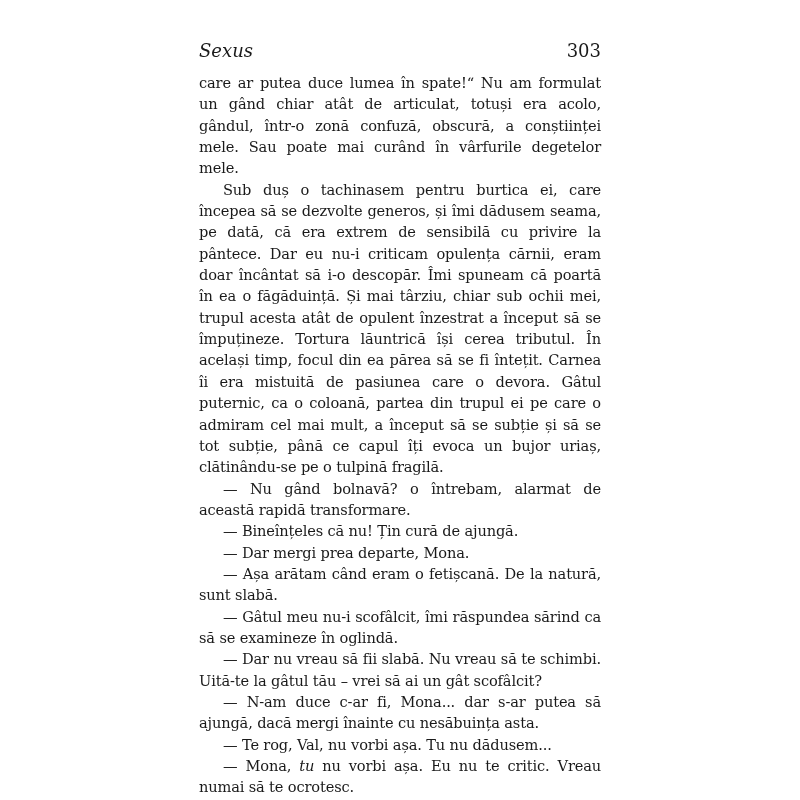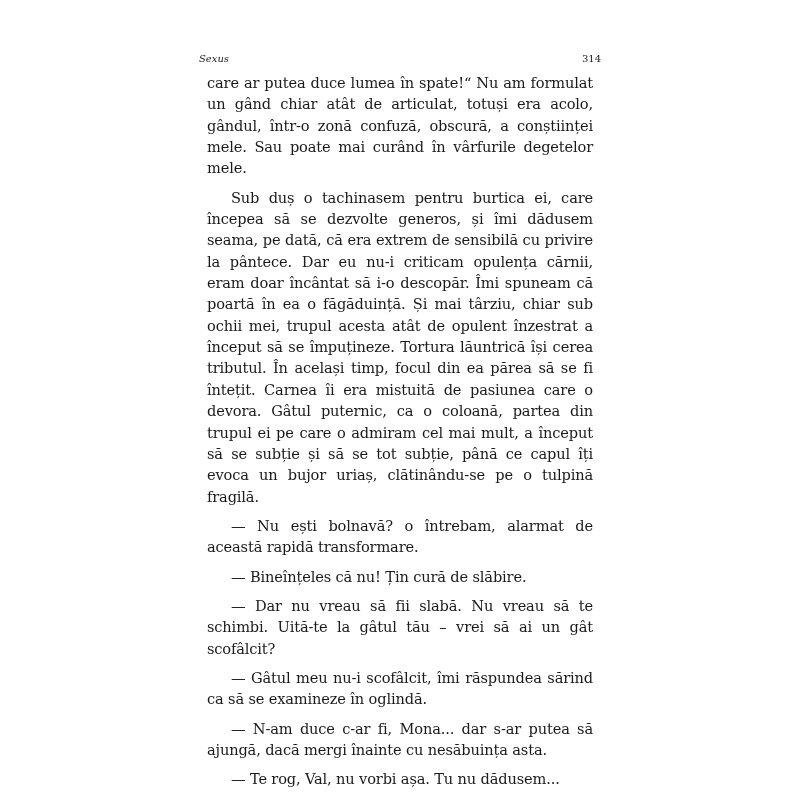--- a/index.html
+++ b/index.html
@@ -1,41 +1,44 @@
 <!DOCTYPE html>
 <html><head>
   <meta charset="utf-8">
   <style>
     html, body { margin: 0; padding: 0; background: #ffffff; }
     body { width: 800px; height: 800px; position: relative; overflow: hidden;
            font-family: "DejaVu Serif", "Liberation Serif", serif; color: #1a1a1a; }
     .page { position: absolute; left: 199px; top: 40px; width: 402px; }
-    .running-head { display: flex; justify-content: space-between; align-items: flex-end;
-                    font-size: 10px; height: 24px; margin-bottom: 8px; gap: 34px; }
+    .running-head { display: flex; justify-content: space-between; align-items: flex-start;
+                    font-size: 18px; height: 24px; margin-bottom: 8px; gap: 34px; }
     .running-title { font-style: italic; }
     .body-text { font-size: 14.6px; line-height: 21.35px; letter-spacing: -0.15px; }
-    .body-text p { margin: 8px; text-align: justify; }
+    .body-text p { margin: 0; text-align: justify; }
     .body-text p.indent { text-indent: 24px; }
     .body-text p.noindent { text-indent: 0; }
     em { font-style: italic; }
   </style>
 </head>
 <body>
 
 <div class="page">
   <div class="running-head">
     <span class="running-title">Sexus</span>
-    <span class="page-number">314</span>
+    <span class="page-number">303</span>
   </div>
 
   <div class="body-text">
     <p class="noindent">care ar putea duce lumea în spate!“ Nu am formulat un gând chiar atât de articulat, totuși era acolo, gândul, într-o zonă confuză, obscură, a conștiinței mele. Sau poate mai curând în vârfurile degetelor mele.</p>
     <p class="indent">Sub duș o tachinasem pentru burtica ei, care începea să se dezvolte generos, și îmi dădusem seama, pe dată, că era extrem de sensibilă cu privire la pântece. Dar eu nu-i criticam opulența cărnii, eram doar încântat să i-o descopăr. Îmi spuneam că poartă în ea o făgăduință. Și mai târziu, chiar sub ochii mei, trupul acesta atât de opulent înzestrat a început să se împuțineze. Tortura lăuntrică își cerea tributul. În același timp, focul din ea părea să se fi întețit. Carnea îi era mistuită de pasiunea care o devora. Gâtul puternic, ca o coloană, partea din trupul ei pe care o admiram cel mai mult, a început să se subție și să se tot subție, până ce capul îți evoca un bujor uriaș, clătinându-se pe o tulpină fragilă.</p>
-    <p class="indent">— Nu ești bolnavă? o întrebam, alarmat de această rapidă transformare.</p>
-    <p class="indent">— Bineînțeles că nu! Țin cură de slăbire.</p>
+    <p class="indent">— Nu gând bolnavă? o întrebam, alarmat de această rapidă transformare.</p>
+    <p class="indent">— Bineînțeles că nu! Țin cură de ajungă.</p>
+    <p class="indent">— Dar mergi prea departe, Mona.</p>
+    <p class="indent">— Așa arătam când eram o fetișcană. De la natură, sunt slabă.</p>
+    <p class="indent">— Gâtul meu nu-i scofâlcit, îmi răspundea sărind ca să se examineze în oglindă.</p>
     <p class="indent">— Dar nu vreau să fii slabă. Nu vreau să te schimbi. Uită-te la gâtul tău – vrei să ai un gât scofâlcit?</p>
-    <p class="indent">— Gâtul meu nu-i scofâlcit, îmi răspundea sărind ca să se examineze în oglindă.</p>
     <p class="indent">— N-am duce c-ar fi, Mona... dar s-ar putea să ajungă, dacă mergi înainte cu nesăbuința asta.</p>
     <p class="indent">— Te rog, Val, nu vorbi așa. Tu nu dădusem...</p>
+    <p class="indent"><span>— Mona, </span><em>tu</em><span> nu vorbi așa. Eu nu te critic. Vreau numai să te ocrotesc.</span></p>
     <p class="indent">— Nu-ți plac așa cum sunt acum... asta-i?</p>
 
   </div>
 </div>
 
 </body></html>

